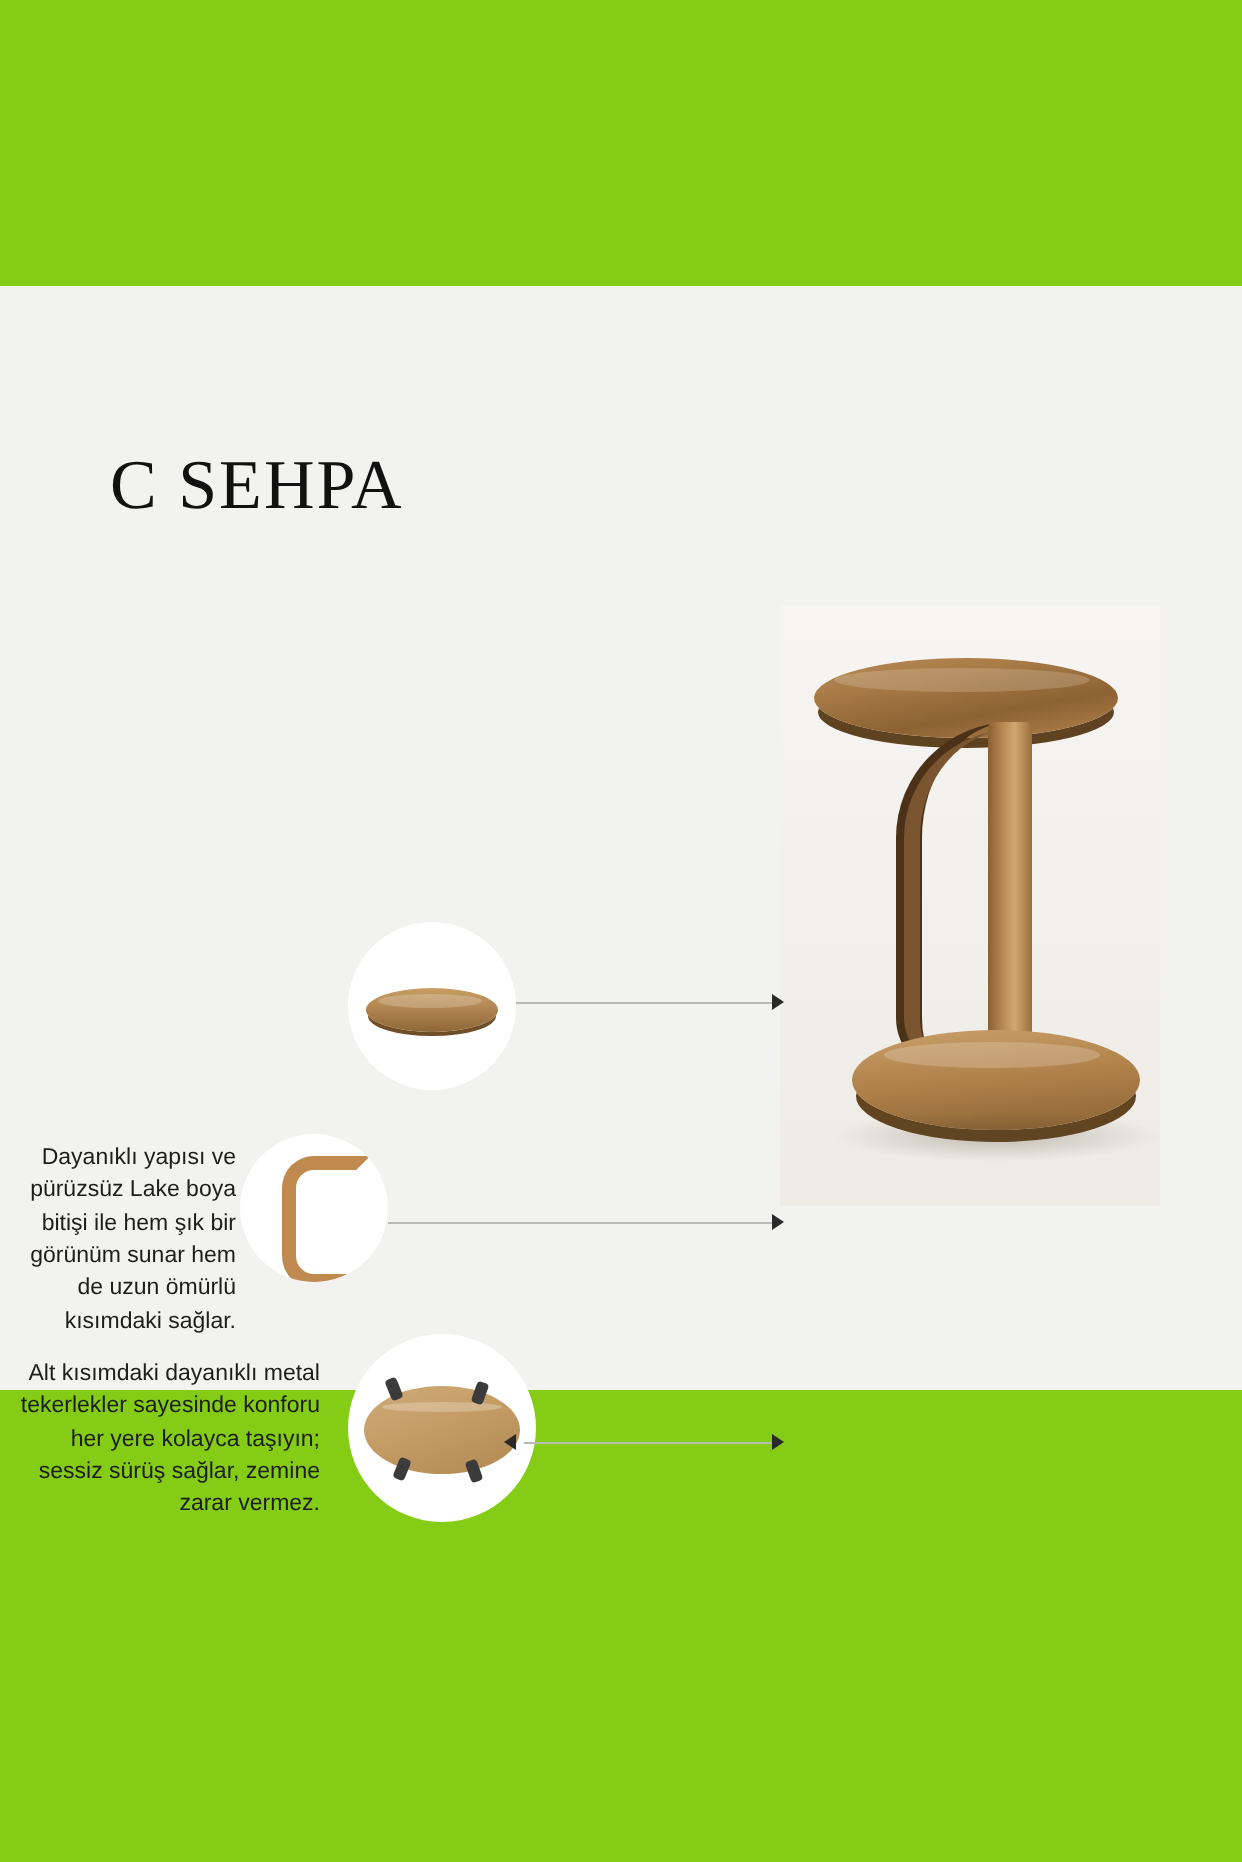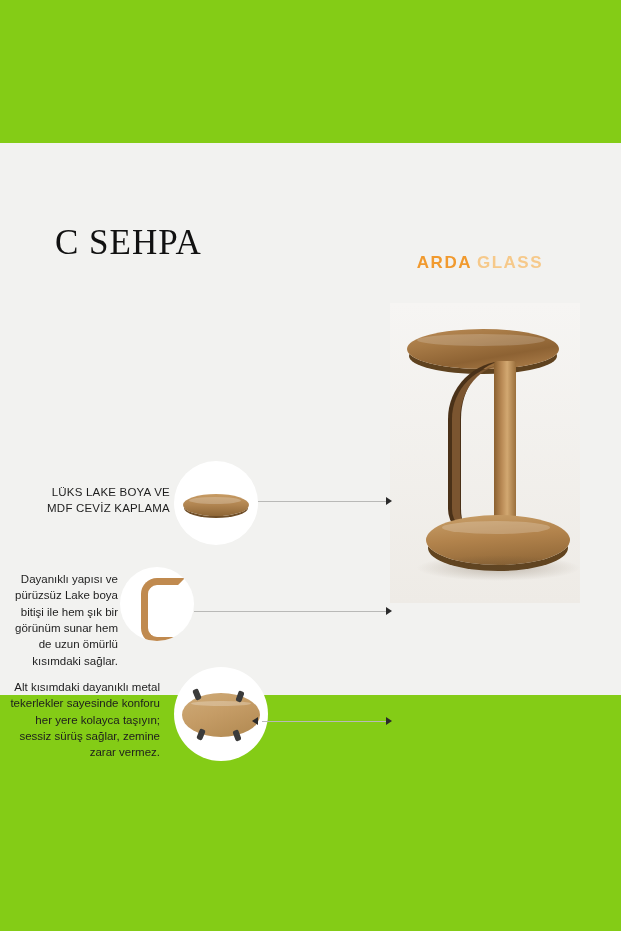--- a/index.html
+++ b/index.html
@@ -216,37 +216,30 @@
 </style>
 </head>
 <body>
 
 <div class="page">
 
   <div class="infographic">
 
     <div class="title">C SEHPA</div>
 
-    <div class="brand">
-      <span class="b1">ARDA</span><span class="b2">GLASS</span>
-    </div>
 
     <div class="photo">
       <div class="tabletop"></div>
       <div class="curve"></div>
       <div class="curve2"></div>
       <div class="post"></div>
       <div class="basedisc"></div>
       <div class="shadow"></div>
     </div>
 
-    <div class="feat-text caps" style="left:10px; top:341px; width:160px;">
-      <div>LÜKS LAKE BOYA VE</div>
-      <div>MDF CEVİZ KAPLAMA</div>
-    </div>
     <div class="leader" style="left:178px; top:360px; width:60px;"></div>
     <div class="bubble b1box">
       <div class="disc-top"></div>
     </div>
     <div class="leader" style="left:258px; top:358px; width:132px;"></div>
     <div class="arrow" style="left:386px; top:354px;"></div>
 
     <div class="feat-text" style="left:0px; top:428px; width:118px;">Dayanıklı yapısı ve pürüzsüz Lake boya bitişi ile hem şık bir görünüm sunar hem de uzun ömürlü kısımdaki sağlar.</div>
     <div class="bubble b2box">
       <div class="cleg"></div>

